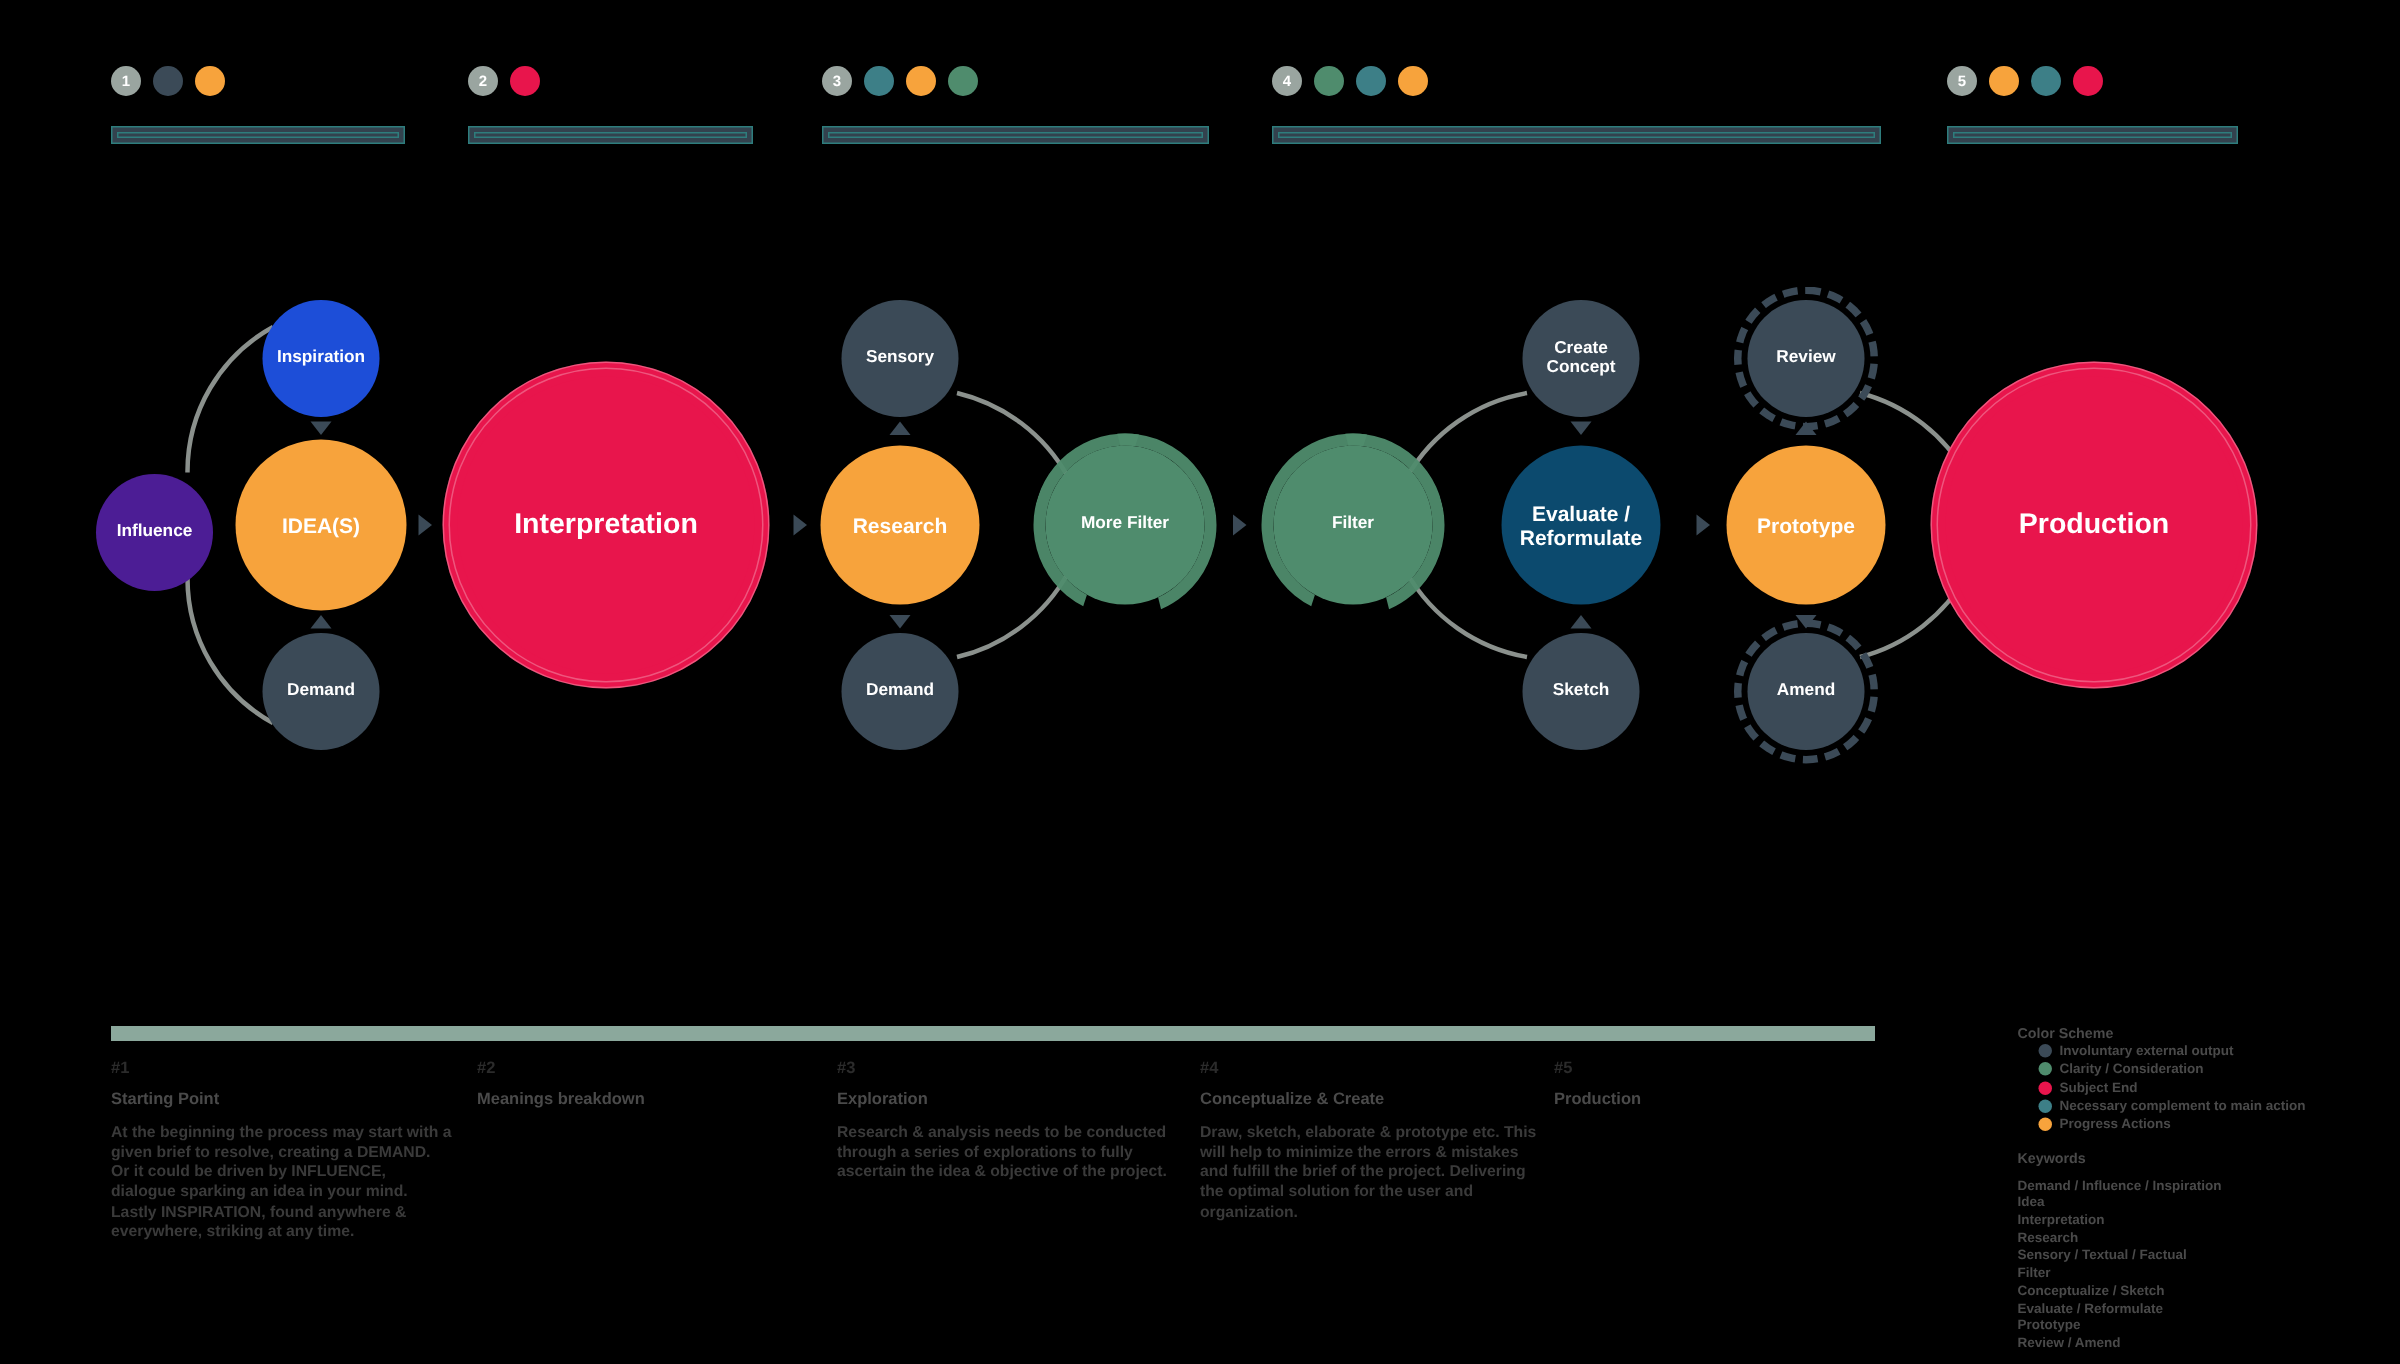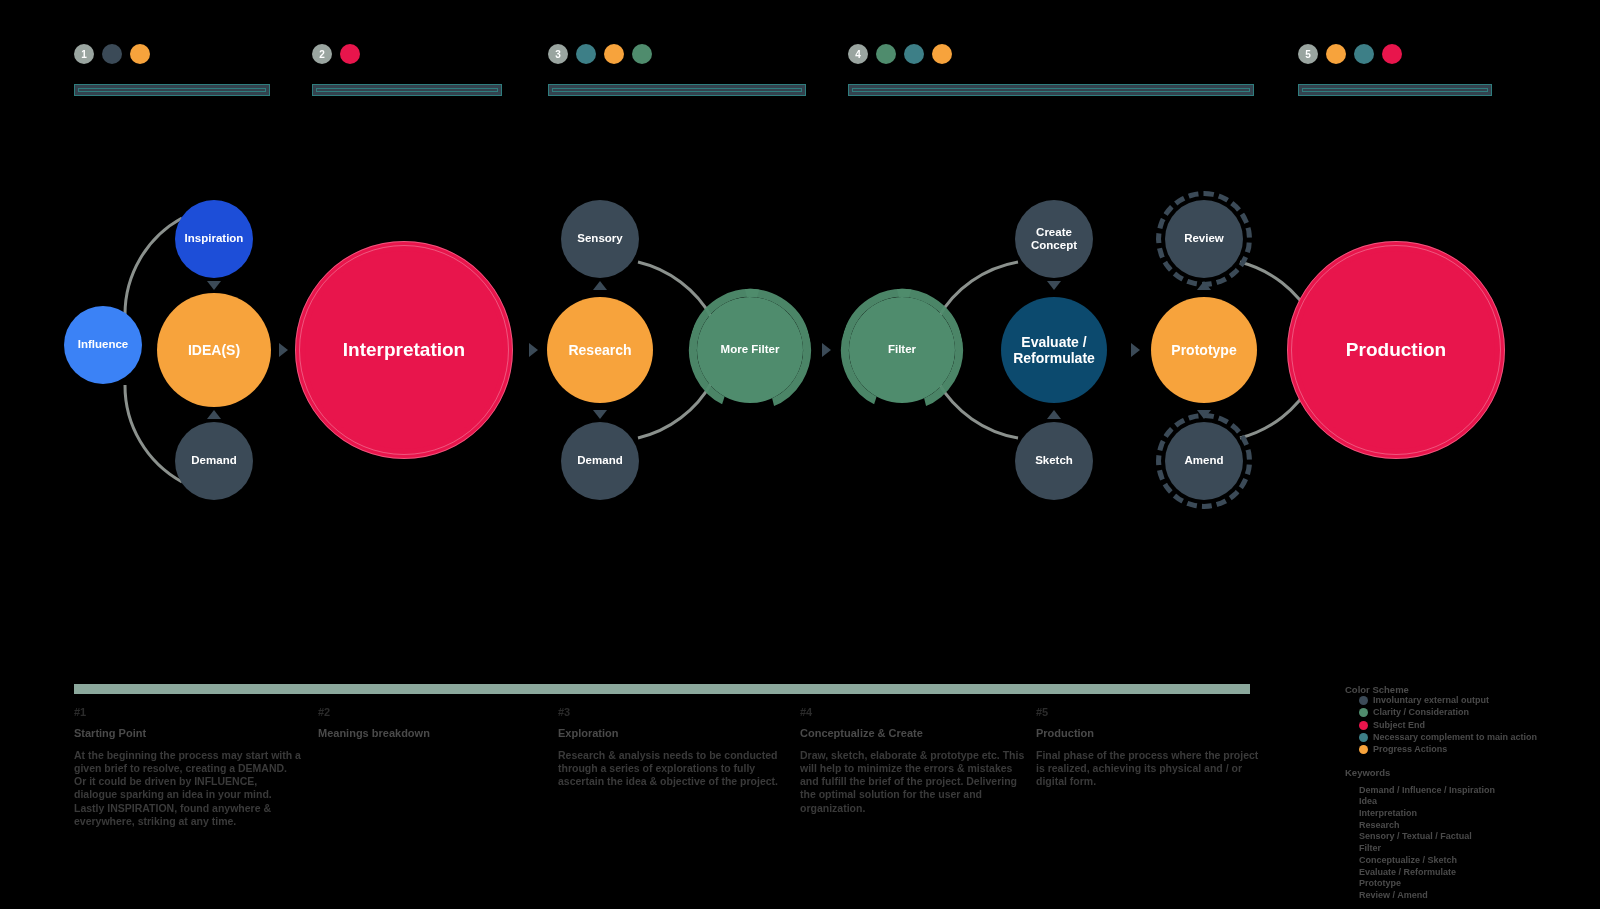--- a/index.html
+++ b/index.html
@@ -66,21 +66,21 @@
   .note .sub { font-size: 11px; font-weight: bold; color: #4a4a4a; margin-bottom: 10px; }
   .note .body { font-size: 10.5px; color: #3a3a3a; line-height: 1.25; font-weight: bold; }
 
   
   #legend { position: absolute; left: 1345px; top: 684px; width: 250px; }
   #legend .lg-title { font-size: 9.5px; color: #4a4a4a; font-weight: bold; margin-bottom: 0; }
   .lg-row { display: flex; align-items: flex-start; gap: 5px; margin-left: 14px; margin-bottom: 2px; }
   .lg-sw { width: 9px; height: 9px; border-radius: 50%; flex: 0 0 auto; margin-top: 1px; }
   .lg-txt { font-size: 9px; color: #4a4a4a; font-weight: bold; line-height: 1.15; }
   #kw-title { font-size: 9.5px; color: #4a4a4a; font-weight: bold; margin-top: 12px; margin-bottom: 7px; }
-  .kw { font-size: 9px; color: #4a4a4a; font-weight: bold; line-height: 1.3; margin-left: 14px; }
+  .kw { font-size: 9px; color: #4a4a4a; font-weight: bold; line-height: 1.3; }
 </style>
 </head>
 <body>
 
 <div id="stage">
 
   <div id="steps-layer">
       <div class="step-group" style="left: 74px; top: 44px; width: 196px;">
         <div class="dots">
           <div class="dot" style="background: rgb(154, 165, 160);">1</div>
@@ -132,21 +132,21 @@
       <path d="M 638 438 A 115 115 0 0 0 712 382" fill="none" stroke="#b9c2bc" stroke-width="3" opacity="0.75"></path>
       <path d="M 938 318 A 115 115 0 0 1 1018 262" fill="none" stroke="#b9c2bc" stroke-width="3" opacity="0.75"></path>
       <path d="M 938 382 A 115 115 0 0 0 1018 438" fill="none" stroke="#b9c2bc" stroke-width="3" opacity="0.75"></path>
       <path d="M 1240 262 A 115 115 0 0 1 1312 318" fill="none" stroke="#b9c2bc" stroke-width="3" opacity="0.75"></path>
       <path d="M 1240 438 A 115 115 0 0 0 1312 382" fill="none" stroke="#b9c2bc" stroke-width="3" opacity="0.75"></path>
     </svg>
 
   <div id="nodes-layer">
       <div class="ring-double" style="left: 1287px; top: 241px; height: 218px; width: 218px; background: rgb(232, 21, 76); border: none; z-index: 1;"></div>
       <div class="ring-double" style="left: 295px; top: 241px; height: 218px; width: 218px; background: rgb(232, 21, 76); border: none; z-index: 1;"></div>
-      <div class="circ circ-sm" style="left: 64px; top: 306px; height: 78px; width: 78px; background: #3b82f6; justify-content: center;">
+      <div class="circ circ-sm" style="left: 64px; top: 316px; height: 78px; width: 78px; background: #4c1d95; justify-content: center;">
         <span style="white-space: pre-line;">Influence</span>
       </div>
       <div class="circ circ-sm" style="left: 175px; top: 200px; height: 78px; width: 78px; background: #1d4ed8;">
         <span style="white-space: pre-line;">Inspiration</span>
       </div>
       <div class="circ circ-sm" style="left: 175px; top: 422px; height: 78px; width: 78px; background: rgb(59, 74, 87);">
         <span style="white-space: pre-line;">Demand</span>
       </div>
       <div class="circ circ-md" style="left: 157px; top: 293px; height: 114px; width: 114px; background: rgb(247, 163, 60); align-items: center;">
         <span style="white-space: pre-line;">IDEA(S)</span>
@@ -237,21 +237,20 @@
         <div class="body">Research &amp; analysis needs to be conducted through a series of explorations to fully ascertain the idea &amp; objective of the project.</div>
       </div>
       <div class="note" style="left: 800px;">
         <div class="num">#4</div>
         <div class="sub">Conceptualize &amp; Create</div>
         <div class="body">Draw, sketch, elaborate &amp; prototype etc. This will help to minimize the errors &amp; mistakes and fulfill the brief of the project. Delivering the optimal solution for the user and organization.</div>
       </div>
       <div class="note" style="left: 1036px;">
         <div class="num">#5</div>
         <div class="sub">Production</div>
-        <div class="body">Final phase of the process where the project is realized, achieving its physical and / or digital form.</div>
       </div>
     </div>
 
   <div id="legend">
     <div class="lg-title">Color Scheme</div>
     <div id="legend-rows">
         <div class="lg-row">
           <div class="lg-sw" style="background: rgb(59, 74, 87);"></div>
           <div class="lg-txt">Involuntary external output</div>
         </div>

